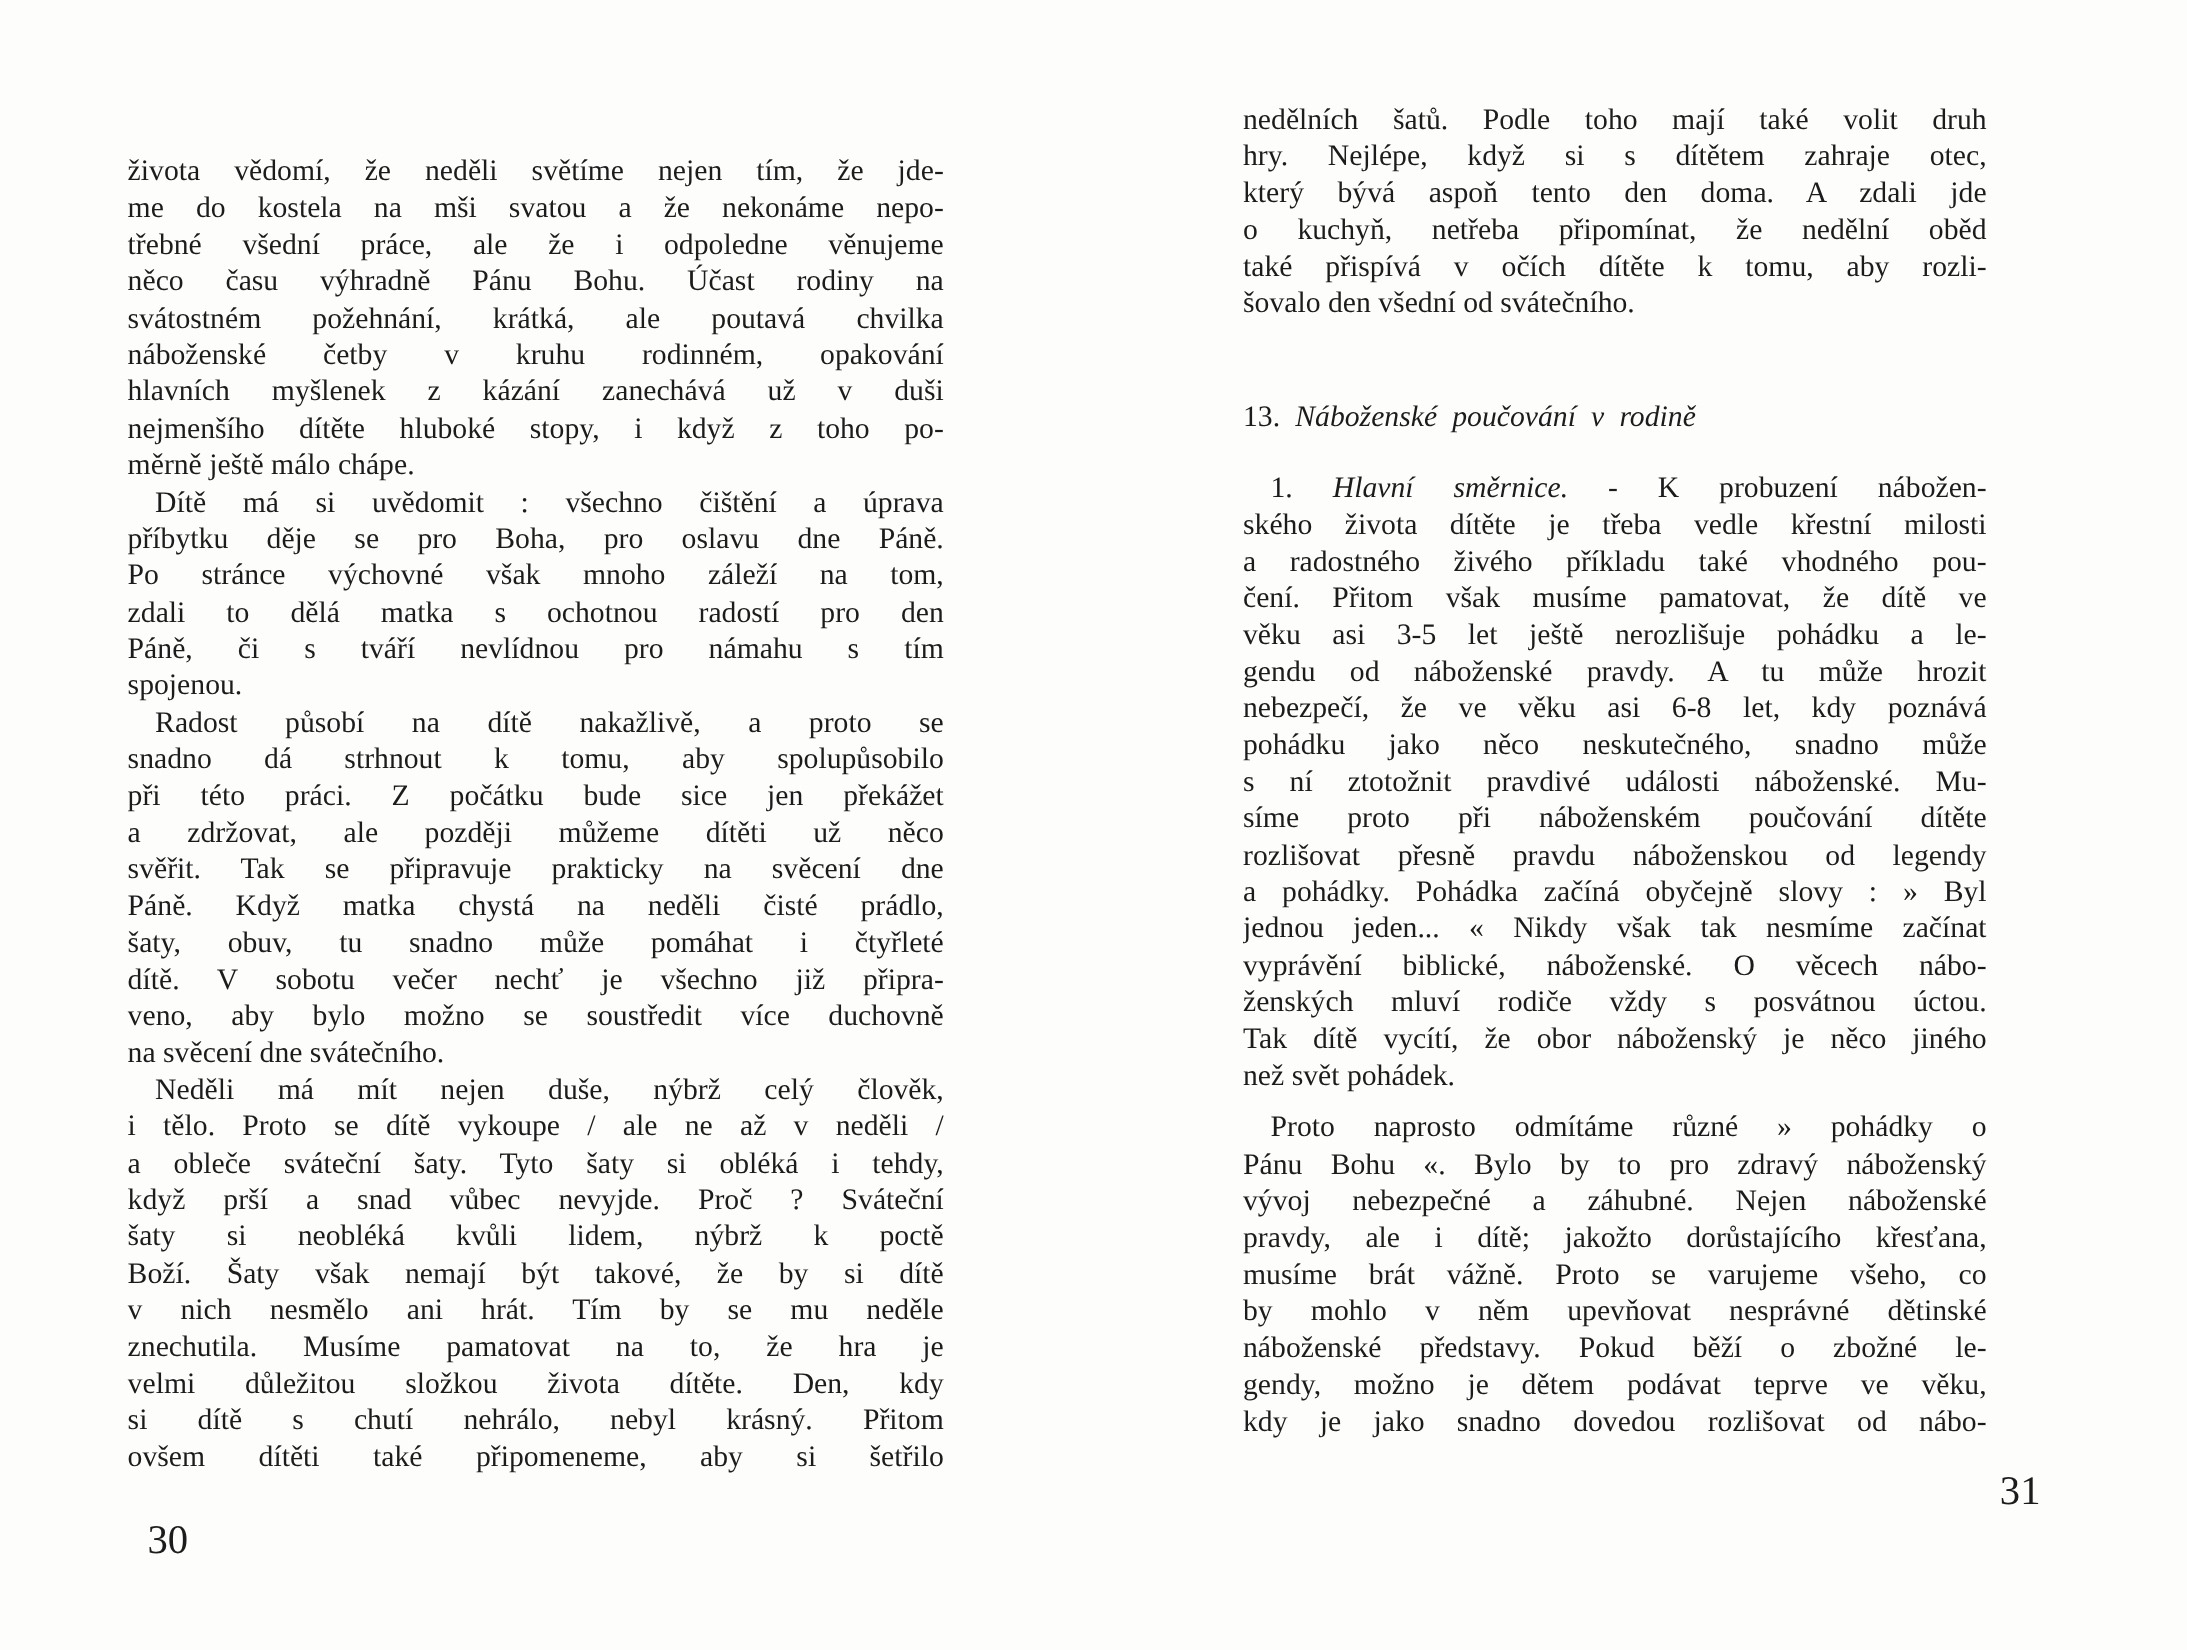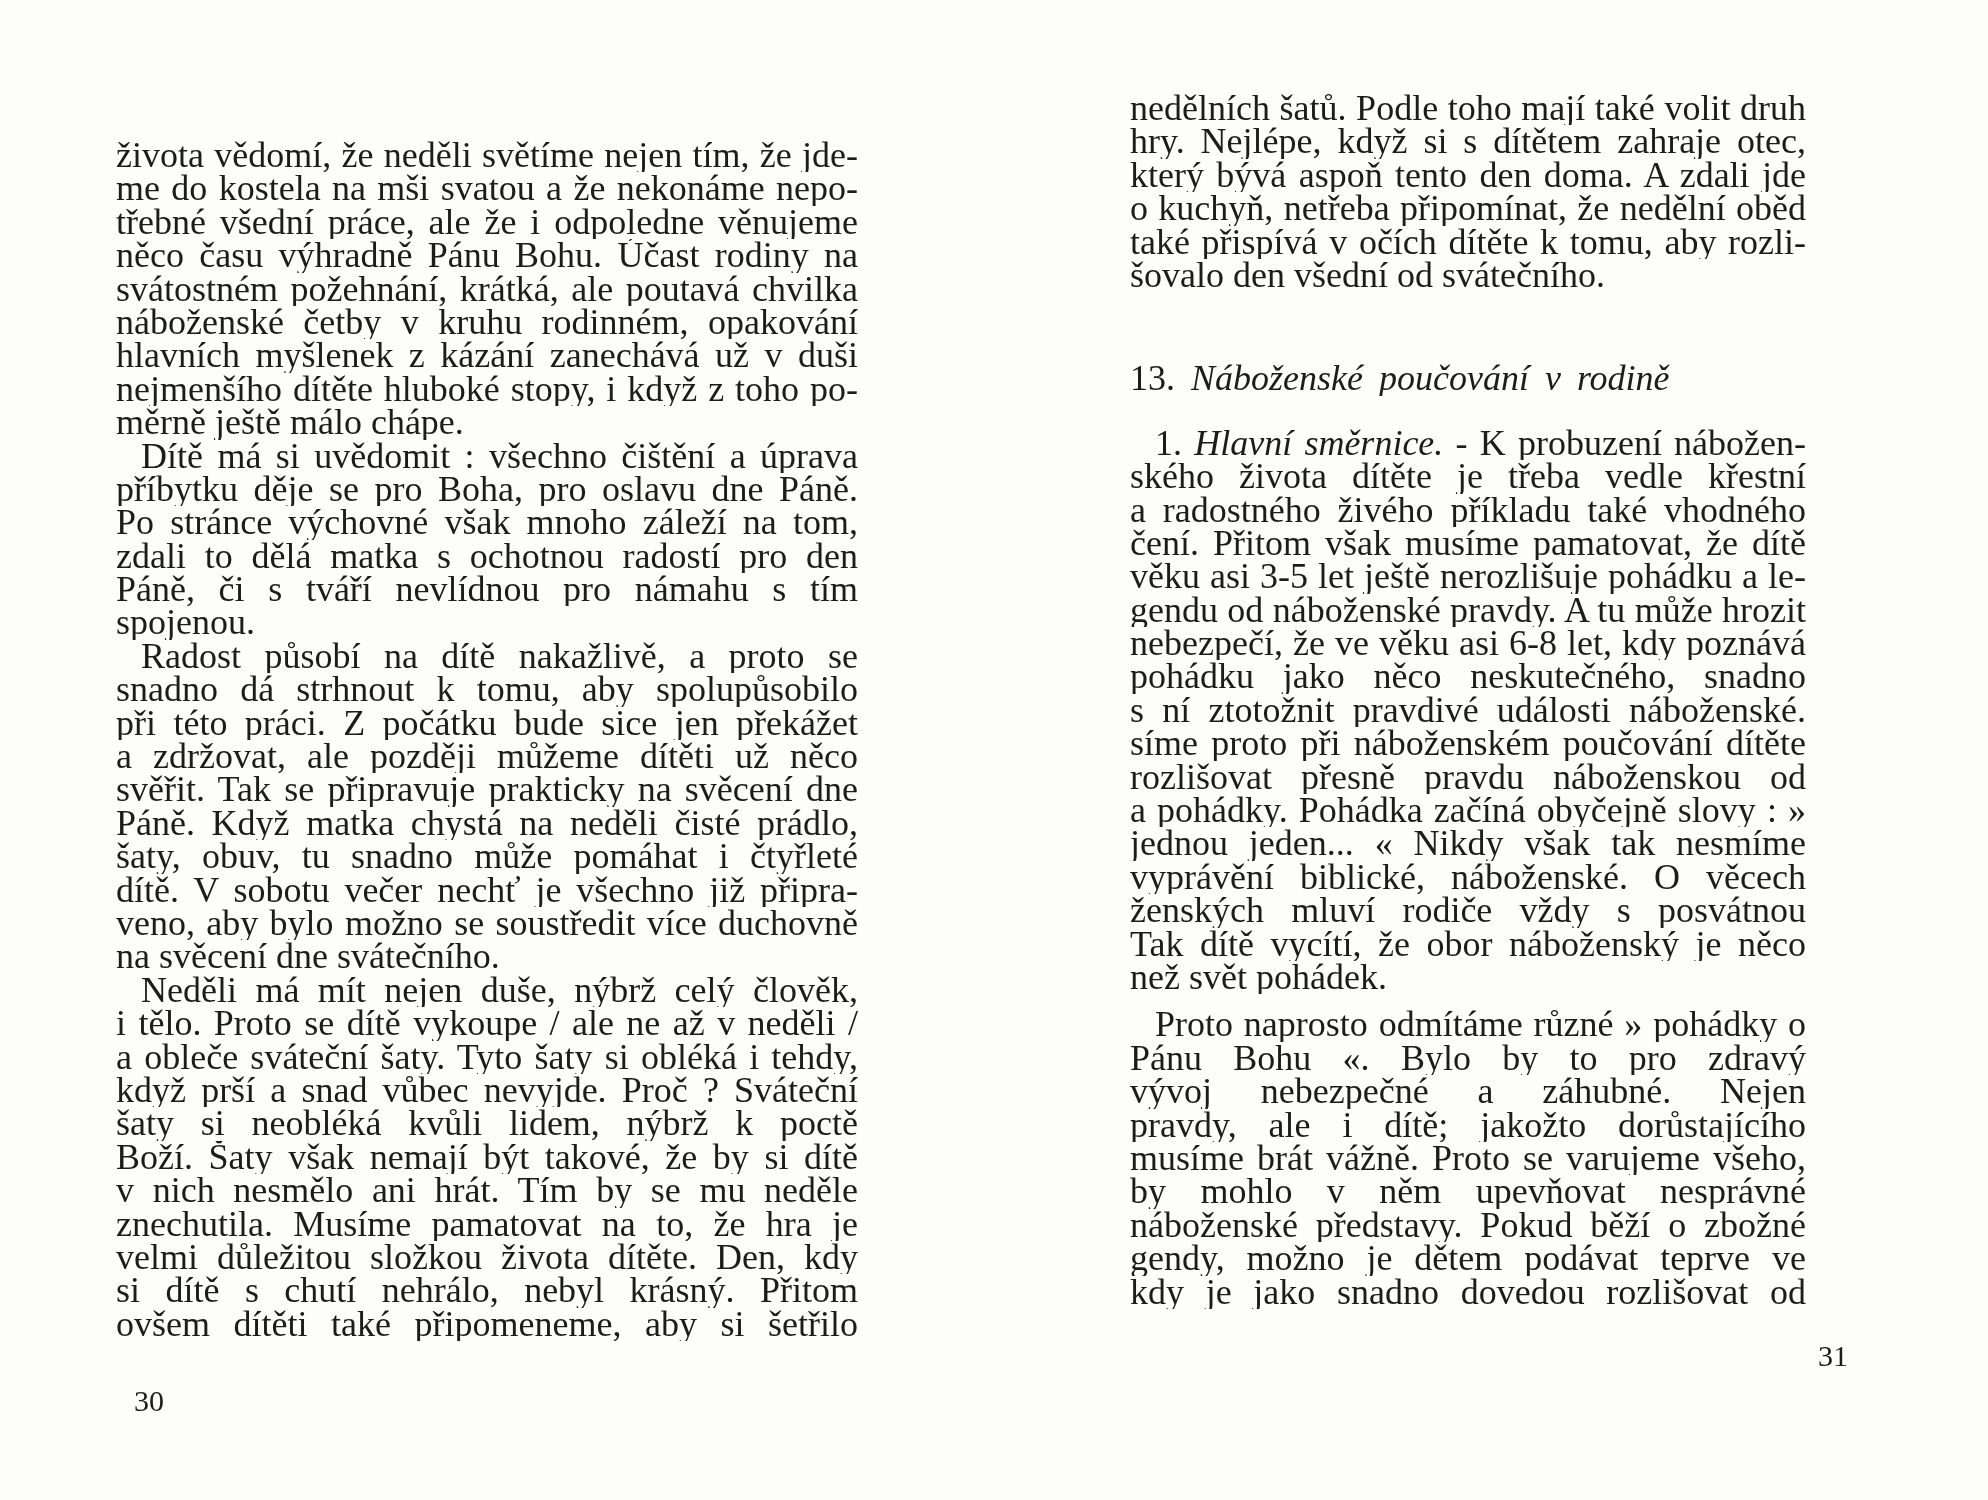--- a/index.html
+++ b/index.html
@@ -4,21 +4,21 @@
 <style>
   * { margin:0; padding:0; box-sizing:border-box; }
   html,body { width:1988px; height:1500px; }
   body {
     background:#fdfdfb;
     font-family:"Liberation Serif","DejaVu Serif",serif;
     color:#1c1c1c;
     overflow:hidden;
   }
   .spread { position:relative; width:1988px; height:1500px; }
-  .text-col { position:absolute; font-size:36px; }
+  .text-col { position:absolute; font-size:27px; }
   .col-left  { left:116px;  top:139px; width:742px; }
   .col-right { left:1130px; top:92px;  width:676px; }
   .block { width:100%; }
   .line {
     height:33.4px;
     line-height:33.4px;
     text-align:justify;
     text-align-last:justify;
     -moz-text-align-last:justify;
     text-justify:inter-word;
@@ -28,21 +28,21 @@
   .line.last { text-align-last:left; -moz-text-align-last:left; }
   .line.indent { text-indent:25px; }
   .it { font-style:italic; }
   .heading .line { text-align:left; text-align-last:left; word-spacing:7px; }
   
   .col-right .block:nth-child(2) { margin-top:70px; }
   .col-right .block:nth-child(3) { margin-top:31px; }
   .col-right .block:nth-child(4) { margin-top:14px; }
   .page-num {
     position:absolute;
-    font-size:30px;
+    font-size:37px;
     line-height:30px;
     color:#1c1c1c;
   }
   .pn-left  { left:134px;  top:1386px;text-align:center; }
   .pn-right { left:1818px; top:1341px; }
 </style>
 </head>
 <body>
 
 <div class="spread">

